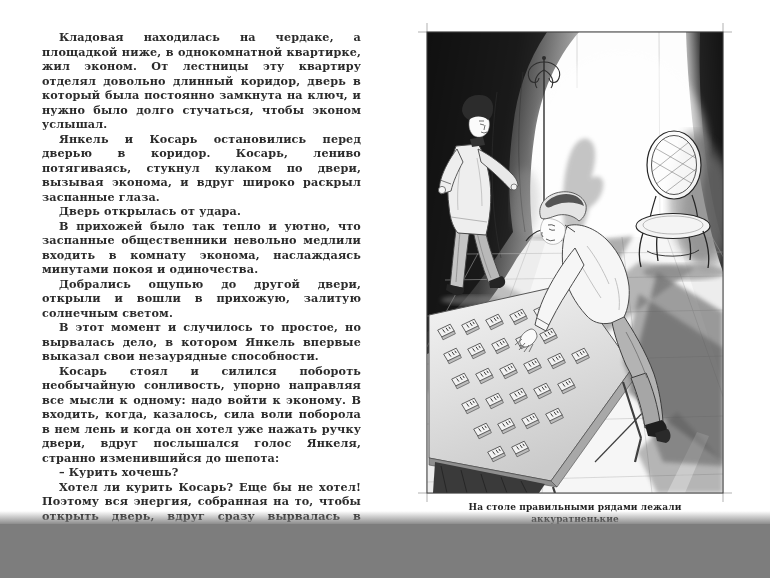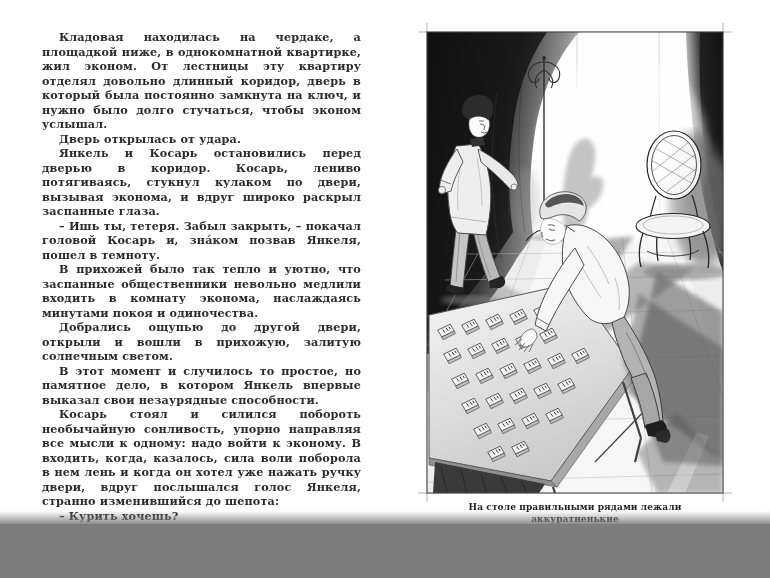--- a/index.html
+++ b/index.html
@@ -17,26 +17,25 @@
         background:linear-gradient(rgba(125,125,125,0),rgba(125,125,125,.88));}
   .band{position:absolute;left:0;top:524px;width:770px;height:54px;background:#7d7d7d;z-index:6;}
 </style>
 </head>
 <body>
 
 <div class="screen">
 
   <div class="textcol">
       <p>Кладовая находилась на чердаке, а площадкой ниже, в однокомнатной квартирке, жил эконом. От лестницы эту квартиру отделял довольно длинный коридор, дверь в который была постоянно замкнута на ключ, и нужно было долго стучаться, чтобы эконом услышал.</p>
+      <p>Янкель и Косарь остановились перед дверью в коридор. Косарь, лениво потягиваясь, стукнул кулаком по двери, вызывая эконома, и вдруг широко раскрыл заспанные глаза.</p>
       <p>Дверь открылась от удара.</p>
-      <p>Янкель и Косарь остановились перед дверью в коридор. Косарь, лениво потягиваясь, стукнул кулаком по двери, вызывая эконома, и вдруг широко раскрыл заспанные глаза.</p>
-      <p>– Ишь ты, тетеря. Забыл закрыть, – покачал головой Косарь и, зна́ком позвав Янкеля, пошел в темноту.</p>
       <p>В прихожей было так тепло и уютно, что заспанные общественники невольно медлили входить в комнату эконома, наслаждаясь минутами покоя и одиночества.</p>
       <p>Добрались ощупью до другой двери, открыли и вошли в прихожую, залитую солнечным светом.</p>
-      <p>В этот момент и случилось то простое, но памятное дело, в котором Янкель впервые выказал свои незаурядные способности.</p>
+      <p>В этот момент и случилось то простое, но вырвалась дело, в котором Янкель впервые выказал свои незаурядные способности.</p>
       <p>Косарь стоял и силился побороть необычайную сонливость, упорно направляя все мысли к одному: надо войти к эконому. В входить, когда, казалось, сила воли поборола в нем лень и когда он хотел уже нажать ручку двери, вдруг послышался голос Янкеля, странно изменившийся до шепота:</p>
       <p>– Курить хочешь?</p>
       <p>Хотел ли курить Косарь? Еще бы не хотел! Поэтому вся энергия, собранная на то, чтобы открыть дверь, вдруг сразу вырвалась в повороте к Янкелю и в энергичном возгласе:</p>
     </div>
 
   <svg class="illo" viewBox="0 0 320 482" xmlns="http://www.w3.org/2000/svg">
     <defs>
       <linearGradient id="gL" x1="0" y1="0" x2="1" y2="0.35">
         <stop offset="0" stop-color="#0b0b0b"></stop>
           <stop offset="0.55" stop-color="#3c3c3c"></stop>

